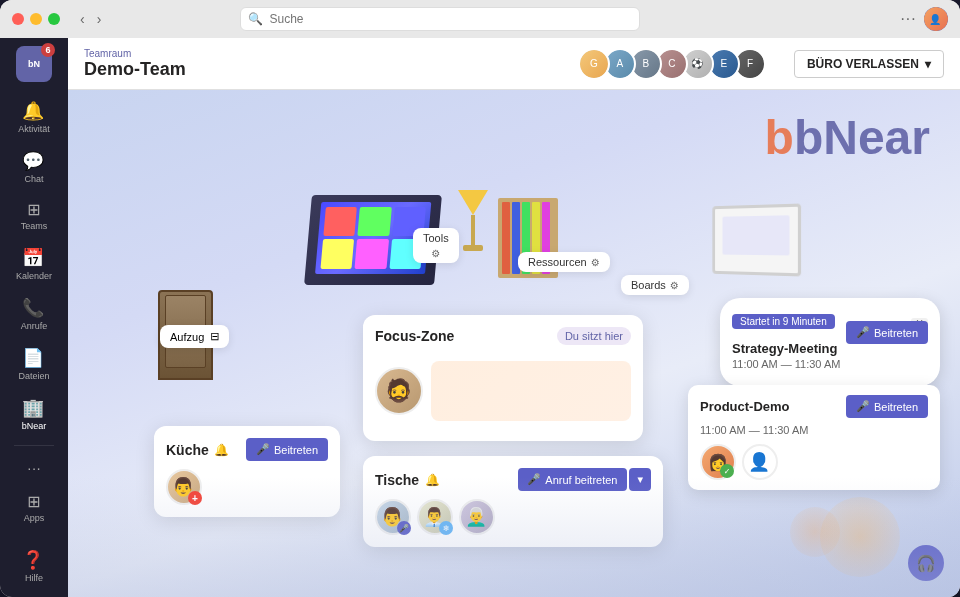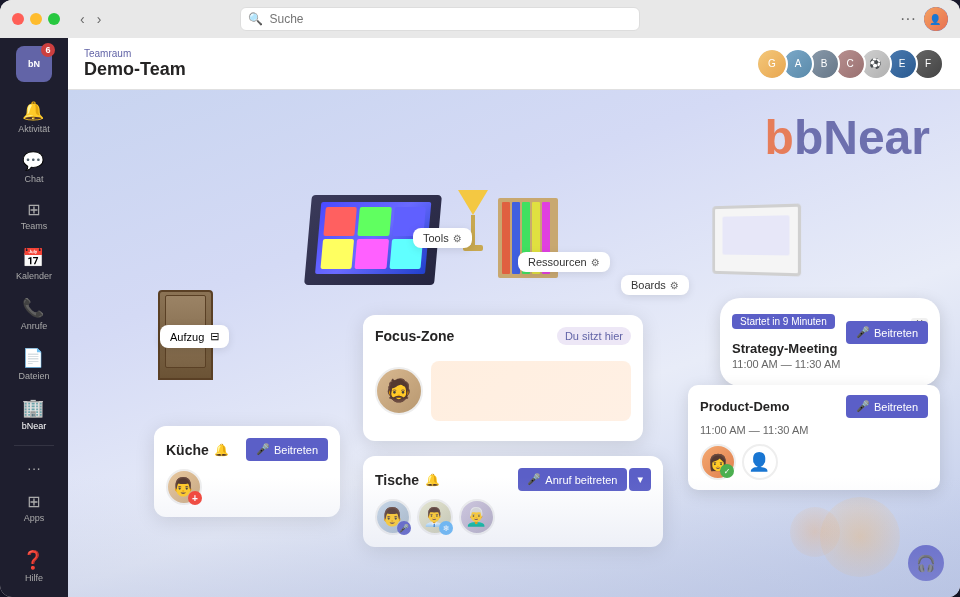--- a/index.html
+++ b/index.html
@@ -374,20 +374,24 @@
             <div style="width:100%;height:100%;border-radius:50%;background:linear-gradient(135deg,#d0d0d0,#b0b0b0);display:flex;align-items:center;justify-content:center;font-size:10px;">⚽</div>
           </div>
           <div class="header-avatar" style="background:#aac0d8; z-index:2;">
             <div style="width:100%;height:100%;border-radius:50%;background:linear-gradient(135deg,#4a7ab0,#2a5a90);display:flex;align-items:center;justify-content:center;font-size:10px;color:white;">E</div>
           </div>
           <div class="header-avatar" style="background:#888; z-index:1;">
             <div style="width:100%;height:100%;border-radius:50%;background:linear-gradient(135deg,#666,#444);display:flex;align-items:center;justify-content:center;font-size:10px;color:white;">F</div>
           </div>
         </div>
 
+        <button class="header-btn">
+          <span>BÜRO VERLASSEN</span>
+          <span>▾</span>
+        </button>
       </div>
 
       <div class="office-area">
 
         <div class="bnear-logo">
           <span style="color:#e8734a;">b</span><span style="color:#6264a7;">bNear</span>
         </div>
 
         <div style="position:absolute; top:105px; left:240px; width:130px; height:90px; background: linear-gradient(135deg,#3a3a5a,#252540); border-radius:4px; transform:skewX(-5deg);">
           <div style="width:85%; height:80%; margin:5% auto; background: linear-gradient(135deg,#4a4aff,#6a6aff,#2040cc); border-radius:2px; display:grid; grid-template-columns:1fr 1fr 1fr; gap:3px; padding:5px;">
@@ -417,21 +421,21 @@
         <div style="position:absolute; top:100px; left:390px;">
           <div style="width:0;height:0;border-left:15px solid transparent;border-right:15px solid transparent;border-top:25px solid #f4c842;margin:0 auto;"></div>
           <div style="width:4px;height:30px;background:#c8a850;margin:0 auto;"></div>
           <div style="width:20px;height:6px;background:#c8a850;margin:0 auto;border-radius:2px;"></div>
         </div>
 
         <div style="position:absolute; top:200px; left:90px; width:55px; height:90px; background:linear-gradient(180deg,#8B7355,#6B5335); border-radius:4px 4px 0 0; border:2px solid #5a4025;">
           <div style="width:80%;height:85%;margin:5% auto;background:linear-gradient(180deg,#9B8365,#7B6345);border-radius:2px;border:1px solid #5a4025;"></div>
         </div>
 
-        <div class="floating-label" style="top:138px; left:345px;">
+        <div class="floating-label" style="top:138px; left:345px;flex-direction:column;">
           <span>Tools</span>
           <span class="settings-icon">⚙</span>
         </div>
 
         <div class="floating-label" style="top:162px; left:450px;">
           <span>Ressourcen</span>
           <span class="settings-icon">⚙</span>
         </div>
 
         <div class="floating-label" style="top:185px; left:553px;">

